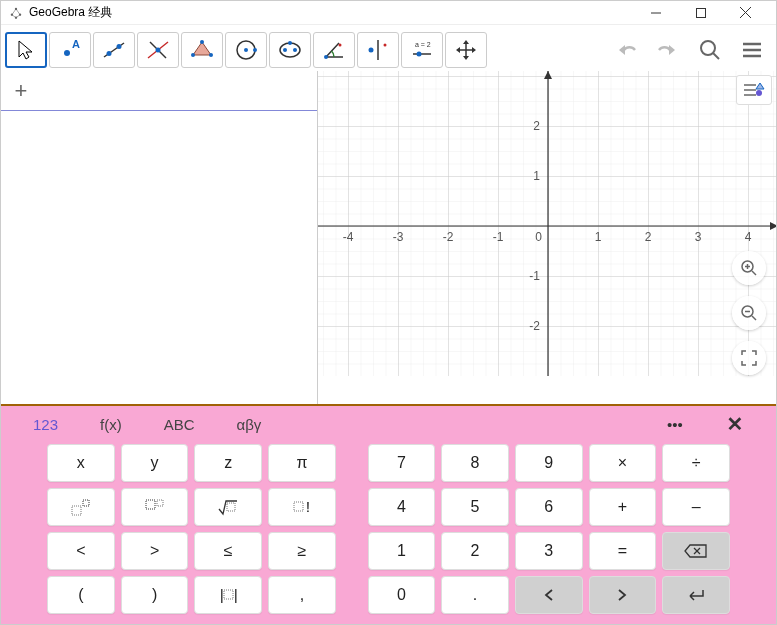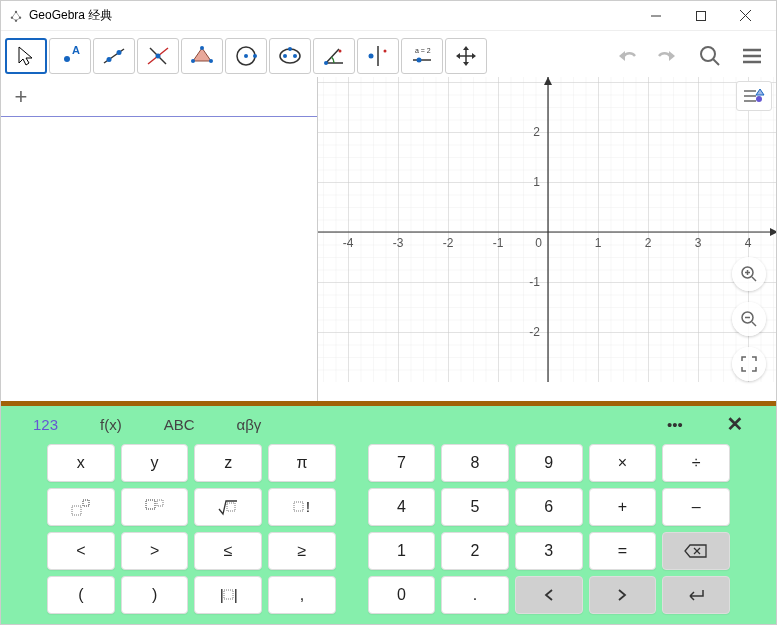--- a/index.html
+++ b/index.html
@@ -1,35 +1,35 @@
 <!DOCTYPE html>
 <html><head>
 <meta charset="utf-8">
 <style>
 * { box-sizing: border-box; margin: 0; padding: 0; font-family: Arial, sans-serif; }
 body { width: 777px; height: 625px; background: #fff; border: 1px solid #ccc; display: flex; flex-direction: column; overflow: hidden; }
-.titlebar { height: 30px; display: flex; align-items: center; padding: 0 8px; font-size: 12px; border-bottom: 1px solid #eee; }
+.titlebar { height: 24px; display: flex; align-items: center; padding: 0 8px; font-size: 12px; border-bottom: 1px solid #eee; }
 .titlebar .logo { width: 14px; height: 14px; margin-right: 6px; }
 .titlebar .spacer { flex: 1; }
 .titlebar .winbtn { width: 45px; height: 30px; display: flex; align-items: center; justify-content: center; cursor: pointer; }
 .toolbar { height: 46px; display: flex; align-items: center; padding: 4px 4px 0; gap: 2px; }
 .tool { width: 42px; height: 36px; border: 1px solid #ccc; border-radius: 3px; display: flex; align-items: center; justify-content: center; cursor: pointer; position: relative; background: #fff; }
 .tool.selected { border: 2px solid #1565c0; }
 .tool svg { width: 26px; height: 26px; }
 .toolbar .spacer { flex: 1; }
 .toolbar .rightbtn { width: 40px; height: 36px; display: flex; align-items: center; justify-content: center; cursor: pointer; color: #666; }
 .mid { flex: 1; display: flex; min-height: 0; }
 .algebra { width: 317px; border-right: 1px solid #ccc; display: flex; flex-direction: column; }
 .algebra .inputrow { height: 40px; display: flex; align-items: center; border-bottom: 1px solid #8388d8; }
 .algebra .plus { width: 40px; display: flex; align-items: center; justify-content: center; font-size: 22px; color: #666; cursor: pointer; }
 .graphics { flex: 1; position: relative; overflow: hidden; }
 .graphics svg.grid { position: absolute; top: 0; left: 0; }
 .float-btn { position: absolute; right: 10px; width: 34px; height: 34px; border-radius: 50%; background: rgba(255,255,255,0.85); box-shadow: 0 1px 3px rgba(0,0,0,0.2); display: flex; align-items: center; justify-content: center; color: #666; cursor: pointer; }
 .style-btn { position: absolute; top: 4px; right: 4px; width: 36px; height: 30px; background: #fff; border: 1px solid #ddd; border-radius: 3px; display: flex; align-items: center; justify-content: center; cursor: pointer; }
-.keyboard { background: #86efac; border-top: 5px solid #a16207; padding: 4px 6px 10px; }
+.keyboard { background: #f9a8d4; border-top: 2px solid #a16207; padding: 4px 6px 10px; }
 .kb-tabs { display: flex; align-items: center; padding: 2px 20px 8px; gap: 30px; font-size: 15px; }
 .kb-tab { color: #444; cursor: pointer; padding: 2px 6px; }
 .kb-tab.active { color: #6557d2; }
 .kb-tabs .spacer { flex: 1; }
 .kb-more, .kb-close { cursor: pointer; width: 30px; text-align: center; color: #333; }
 .kb-close { font-size: 20px; font-weight: bold; }
 .kb-rows { display: flex; flex-direction: column; gap: 6px; padding: 0 40px; }
 .kb-row { display: flex; gap: 6px; }
 .key { flex: 1; height: 38px; background: #fff; border: 1px solid #ddd; border-radius: 4px; display: flex; align-items: center; justify-content: center; font-size: 16px; color: #222; cursor: pointer; box-shadow: 0 1px 1px rgba(0,0,0,0.05); }
 .key.gap { background: transparent; border: none; box-shadow: none; cursor: default; flex: 0.3; }

